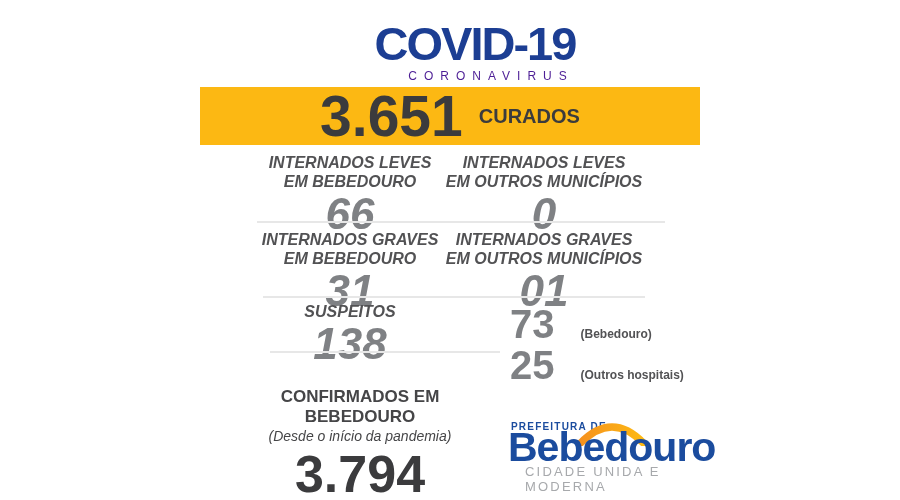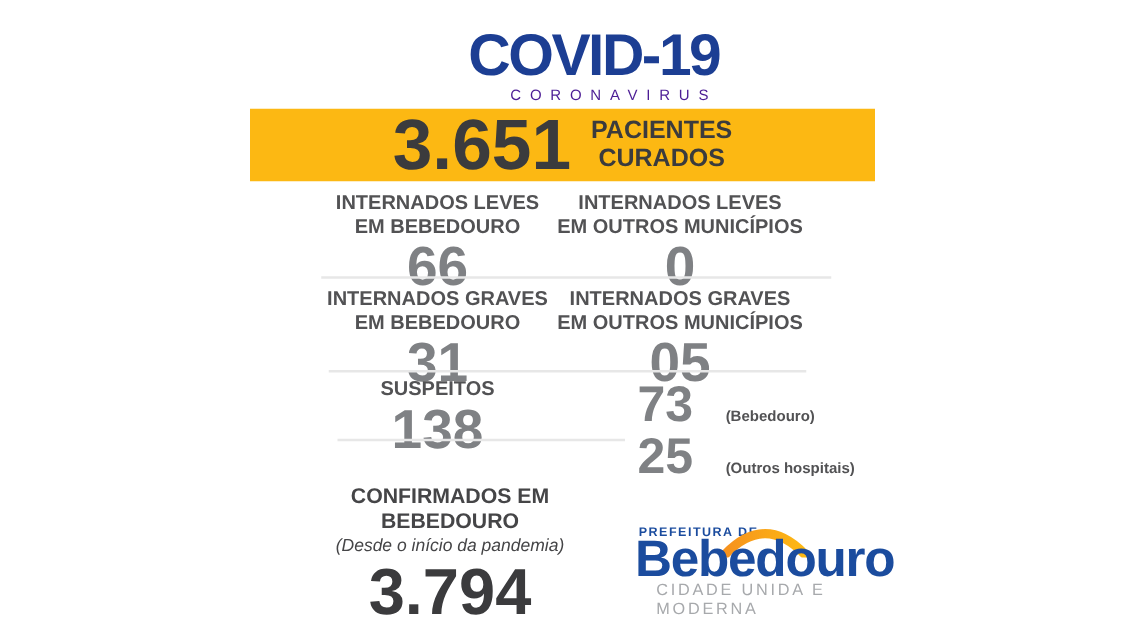--- a/index.html
+++ b/index.html
@@ -16,21 +16,21 @@
 
   
   .banner {
     position:absolute; left:200px; top:87px; width:500px; height:58px;
     background:#FCB813; display:flex; align-items:center; justify-content:center; gap:16px;
   }
   .banner-value { font-size:57px; font-weight:800; color:#3B3B3D; line-height:1; }
   .banner-label { font-size:20px; font-weight:700; color:#3B3B3D; text-align:center; line-height:23px; }
 
   
-  .stat { position:absolute; text-align:center; }
+  .stat { position:absolute; text-align:center;font-style:italic; }
   .stat-label { font-size:16px; font-weight:700; color:#525254; line-height:19px; }
   .stat-value { font-size:44px; font-weight:800; color:#7F8184; line-height:44px; margin-top:1px; }
   #stat-leves-bebedouro   { left:205px; top:153px; width:290px; }
   #stat-leves-outros      { left:430px; top:153px; width:228px; }
   #stat-graves-bebedouro  { left:205px; top:230px; width:290px; }
   #stat-graves-outros     { left:430px; top:230px; width:228px; }
   #stat-suspeitos         { left:205px; top:302px; width:290px; }
   #stat-suspeitos .stat-value { font-size:44px; }
 
   .divider { position:absolute; height:2px; background:#E7E7E7; }
@@ -64,21 +64,20 @@
 <div class="canvas">
 
   <div class="covid-logo">
     <div class="covid-title">COVID-19</div>
     <div class="covid-sub">CORONAVIRUS</div>
   </div>
 
   <div class="banner">
     <div class="banner-value">3.651</div>
     <div class="banner-label">
-      <div>PACIENTES</div>
       <div>CURADOS</div>
     </div>
   </div>
 
   <div class="stat" id="stat-leves-bebedouro">
     <div class="stat-label">
       <div>INTERNADOS LEVES</div>
       <div>EM BEBEDOURO</div>
     </div>
     <div class="stat-value">66</div>
@@ -100,21 +99,21 @@
       <div>EM BEBEDOURO</div>
     </div>
     <div class="stat-value">31</div>
   </div>
 
   <div class="stat" id="stat-graves-outros">
     <div class="stat-label">
       <div>INTERNADOS GRAVES</div>
       <div>EM OUTROS MUNICÍPIOS</div>
     </div>
-    <div class="stat-value">05</div>
+    <div class="stat-value">01</div>
   </div>
 
   <div class="divider" id="divider-2"></div>
 
   <div class="stat" id="stat-suspeitos">
     <div class="stat-label">SUSPEITOS</div>
     <div class="stat-value">138</div>
   </div>
 
   <div class="divider" id="divider-3"></div>

